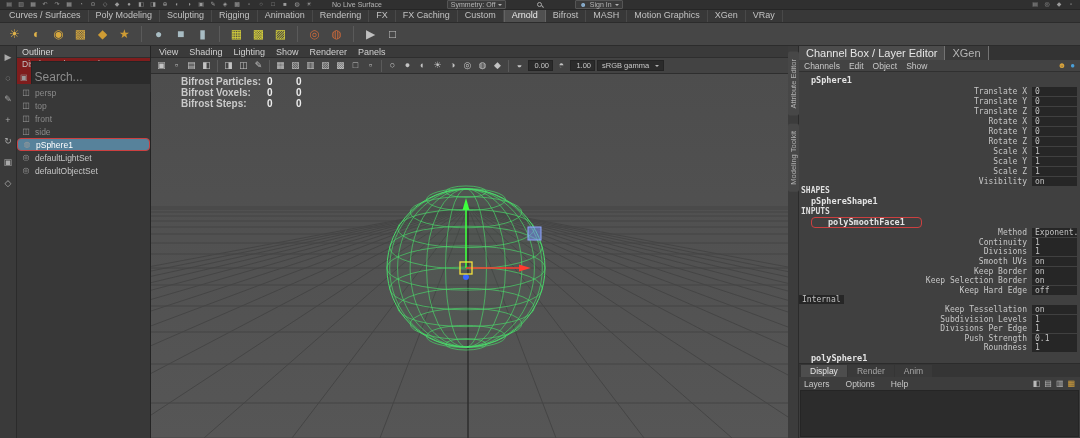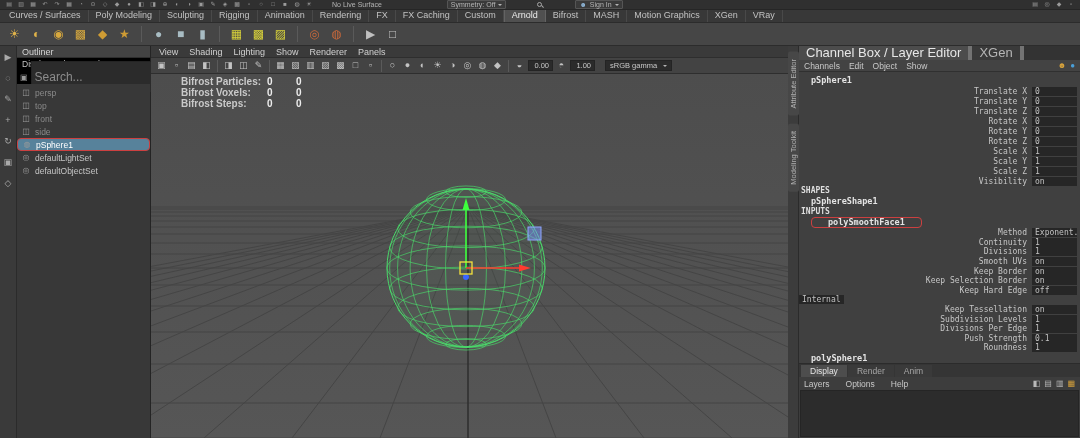--- a/index.html
+++ b/index.html
@@ -28,21 +28,21 @@
     display:flex;align-items:center;gap:3px;padding:0 5px}
   .shelf-icon{width:19px;height:19px;font-size:12px;line-height:19px;text-align:center;border-radius:2px}
   .shelf-sep{width:1px;height:16px;background:#5a5a5a;margin:0 4px}
 
   
   .toolbox{position:absolute;left:0;top:46px;width:17px;bottom:0;background:#3a3a3a;border-right:1px solid #2b2b2b;
     display:flex;flex-direction:column;align-items:center;padding-top:5px;gap:8px}
   .tool-icon{font-size:9px;color:#a9a9a9;width:13px;height:13px;line-height:13px;text-align:center}
 
   
-  .outliner{position:absolute;left:17px;top:46px;width:134px;bottom:0;background:#000000;border-right:1px solid #242424;
+  .outliner{position:absolute;left:17px;top:46px;width:134px;bottom:0;background:#7f1d1d;border-right:1px solid #242424;
     display:flex;flex-direction:column}
   .ol-title{height:12px;background:#434343;color:#d4d4d4;font-size:9px;line-height:12px;padding-left:5px;border-bottom:1px solid #2e2e2e}
   .ol-menus{height:12px;display:flex;gap:8px;font-size:8.5px;color:#c0c0c0;align-items:center;padding-left:5px}
   .ol-search{height:14px;display:flex;align-items:center;gap:3px;padding:0 3px}
   .ol-search .ic{width:10px;font-size:8px;color:#9a9a9a;text-align:center}
   .ol-search input{flex:1;height:23px;background:#2b2b2b;border:1px solid #242424;color:#c6c6c6;font-size:12px;padding:15px 3px;font-family:inherit}
   .ol-search input::placeholder{color:#8c8c8c}
   .ol-list{flex:1;background:#383838;padding-top:2px}
   .ol-item{height:13px;display:flex;align-items:center;gap:4px;padding-left:4px;font-size:8.5px;color:#c6c6c6}
   .ol-item .ic{width:10px;font-size:8px;color:#9a9a9a;text-align:center;flex:none}
@@ -67,21 +67,21 @@
   .hud-v{width:29px;color:#ededed}
 
   
   .side-strip{position:absolute;left:788px;top:46px;width:11px;bottom:0;background:#3c3c3c;border-right:1px solid #2b2b2b;
     display:flex;flex-direction:column;align-items:center;padding-top:6px;gap:8px}
   .side-tab{writing-mode:vertical-rl;transform:rotate(180deg);font-size:7.5px;color:#b0b0b0;background:#474747;padding:7px 1px;border-radius:2px}
 
   
   .channelbox{position:absolute;left:799px;top:46px;width:281px;bottom:0;background:#404040;display:flex;flex-direction:column}
   .cb-tabs{height:14px;display:flex;background:#333333;align-items:flex-end}
-  .cb-tab{font-size:13px;color:#b5b5b5;padding:2px 7px;background:#3a3a3a;border-right:4px solid #737373;line-height:10px;white-space:nowrap}
+  .cb-tab{font-size:11px;color:#b5b5b5;padding:2px 7px;background:#3a3a3a;border-right:1px solid #737373;line-height:10px;white-space:nowrap}
   .cb-tab.active{background:#4c4c4c;color:#e7e7e7}
   .cb-menus{height:12px;display:flex;align-items:center;gap:20px;font-size:8.5px;color:#c8c8c8;padding:0 5px;background:#434343;border-bottom:1px solid #303030}
   .cb-menu-icons{margin-left:auto;display:flex;gap:4px;align-items:center}
   .cb-menu-icons .icon{font-size:8px;line-height:10px}
   .cb-body{flex:1;position:relative;font-family:"DejaVu Sans Mono",monospace;font-size:8px;color:#c6c6c6;padding-top:3px;overflow:hidden}
   .cb-node{height:11px;line-height:11px;padding-left:12px;color:#e4e4e4;font-weight:bold;font-size:8.5px;white-space:nowrap}
   .cb-header{height:10px;line-height:10px;font-weight:bold;color:#dedede;padding-left:2px}
   .ch-row{height:10px;display:flex;align-items:center}
   .ch-row.attr{height:9.6px}
   .ch-row .lbl{flex:1;text-align:right;padding-right:5px;white-space:nowrap;overflow:hidden}
@@ -281,21 +281,21 @@
           <span class="vp-icon icon">◑</span>
           <span class="vp-icon icon">◎</span>
           <span class="vp-icon icon">◍</span>
           <span class="vp-icon icon">◆</span>
           <span class="vp-sep"></span>
         </span>
       <span class="vp-icon icon">◒</span>
       <span class="vp-field">0.00</span>
       <span class="vp-icon icon">◓</span>
       <span class="vp-field">1.00</span>
-      <span class="vp-select" style="margin-left:8px">
+      <span class="vp-select" style="margin-left:0">
         <span>sRGB gamma</span>
         <span class="caret"></span>
       </span>
     </div>
     <div class="scene">
       <svg id="scene-svg" viewBox="0 0 637 364" preserveAspectRatio="none">
           <line x1="0" y1="133" x2="637" y2="133" stroke="#454545" stroke-width="1"></line>
           <line x1="0" y1="135" x2="637" y2="135" stroke="#454545" stroke-width="1"></line>
           <line x1="0" y1="138" x2="637" y2="138" stroke="#454545" stroke-width="1"></line>
           <line x1="0" y1="142" x2="637" y2="142" stroke="#454545" stroke-width="1"></line>

